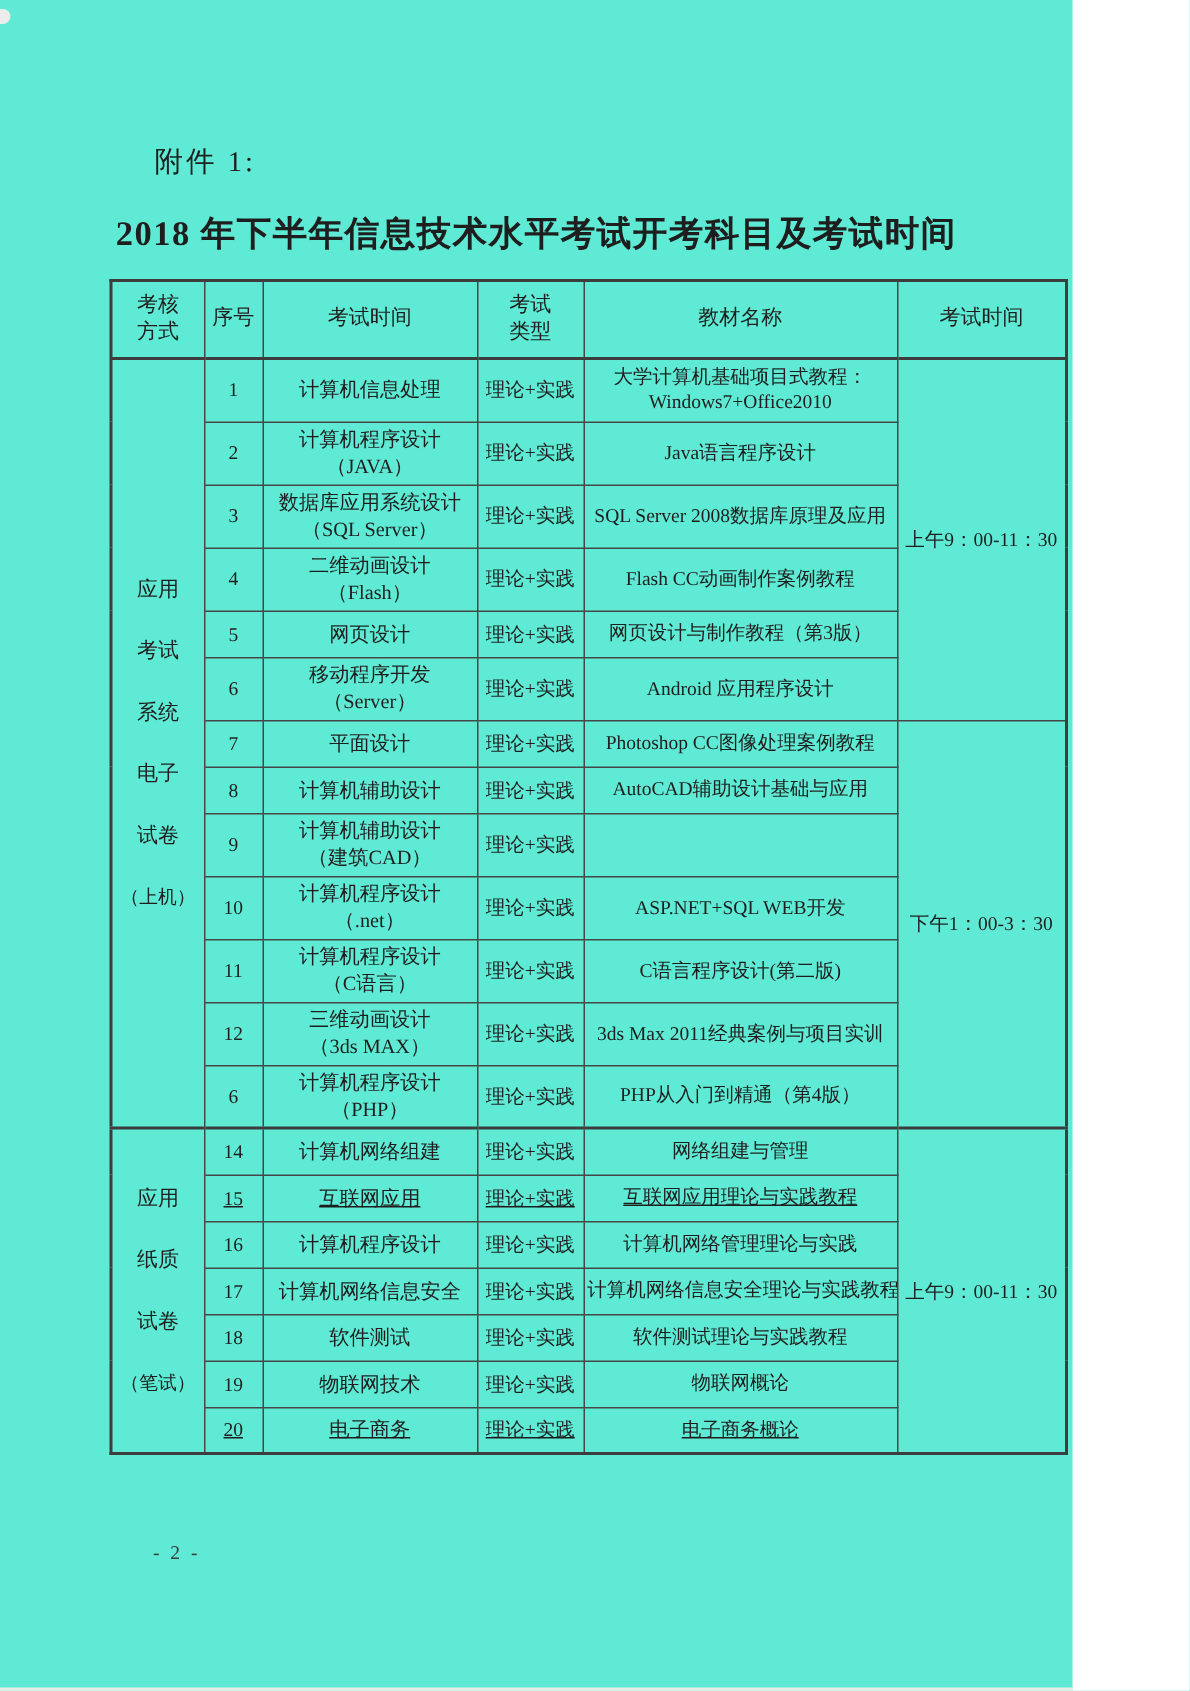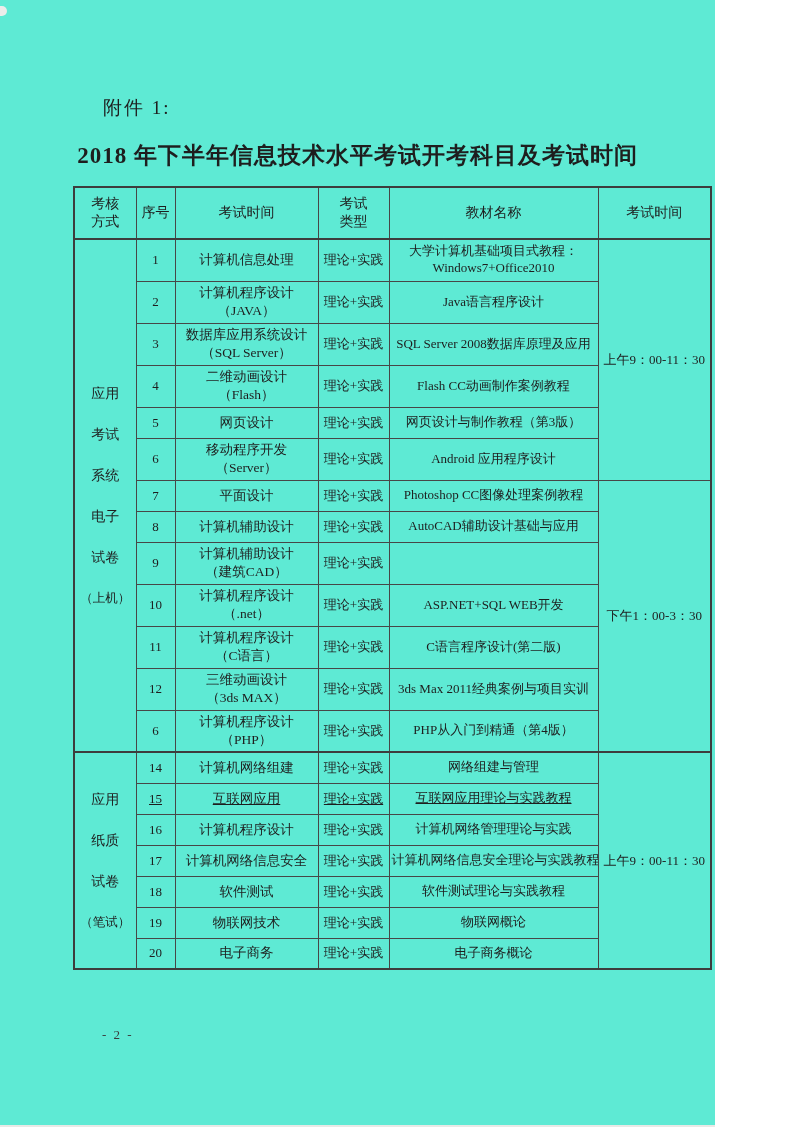--- a/index.html
+++ b/index.html
@@ -341,21 +341,21 @@
           <tr style="height: 31px;">
             <td class="cell-no">19</td>
             <td class="cell-subject">
               <div class="line">物联网技术</div>
             </td>
             <td class="cell-type">理论+实践</td>
             <td class="cell-textbook">
               <div class="line">物联网概论</div>
             </td>
           </tr>
-          <tr style="height: 31px;">
+          <tr style="height: 31px; text-decoration: underline;">
             <td class="cell-no">20</td>
             <td class="cell-subject">
               <div class="line">电子商务</div>
             </td>
             <td class="cell-type">理论+实践</td>
             <td class="cell-textbook">
               <div class="line">电子商务概论</div>
             </td>
           </tr>
         </tbody>

